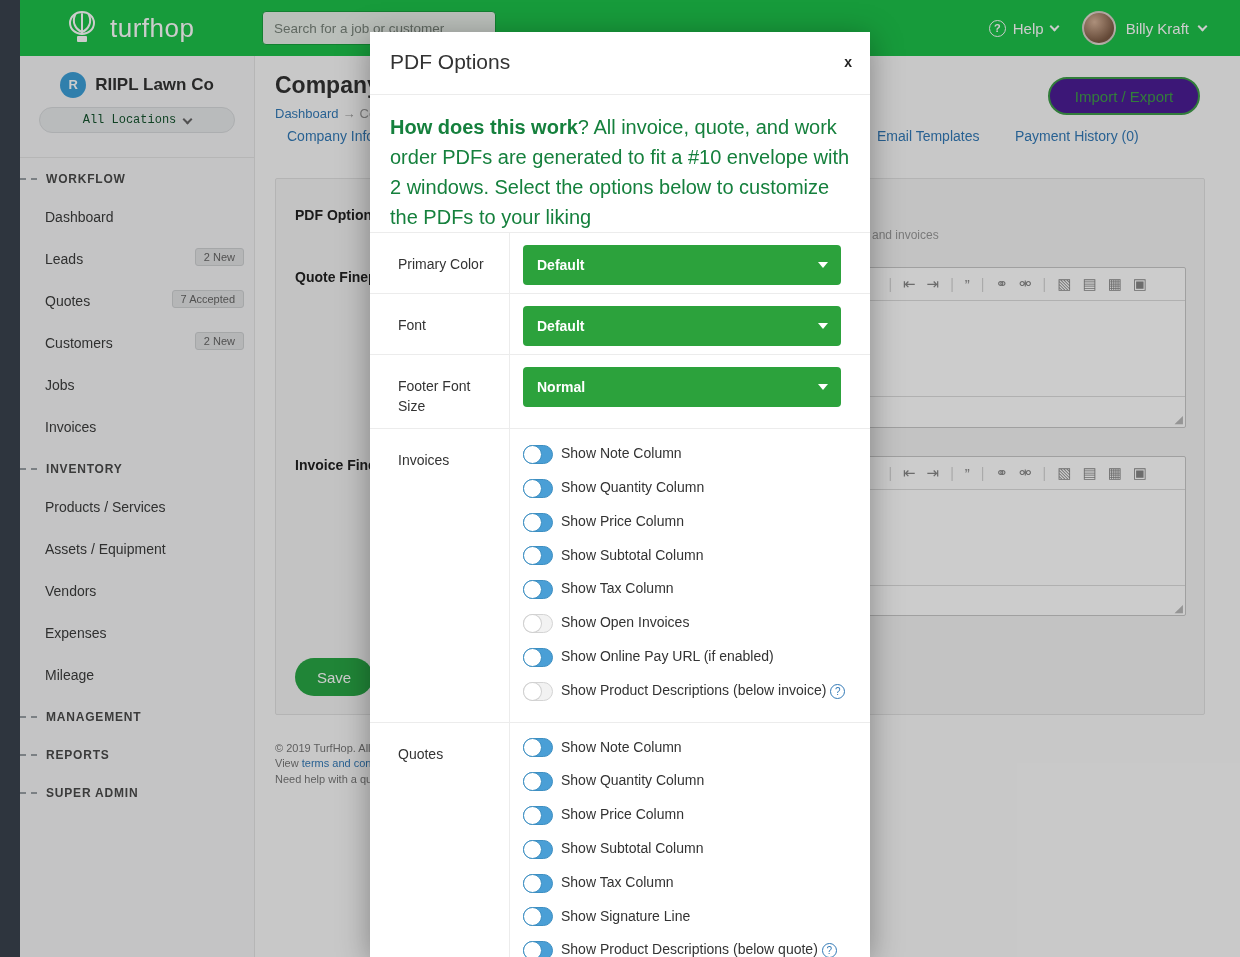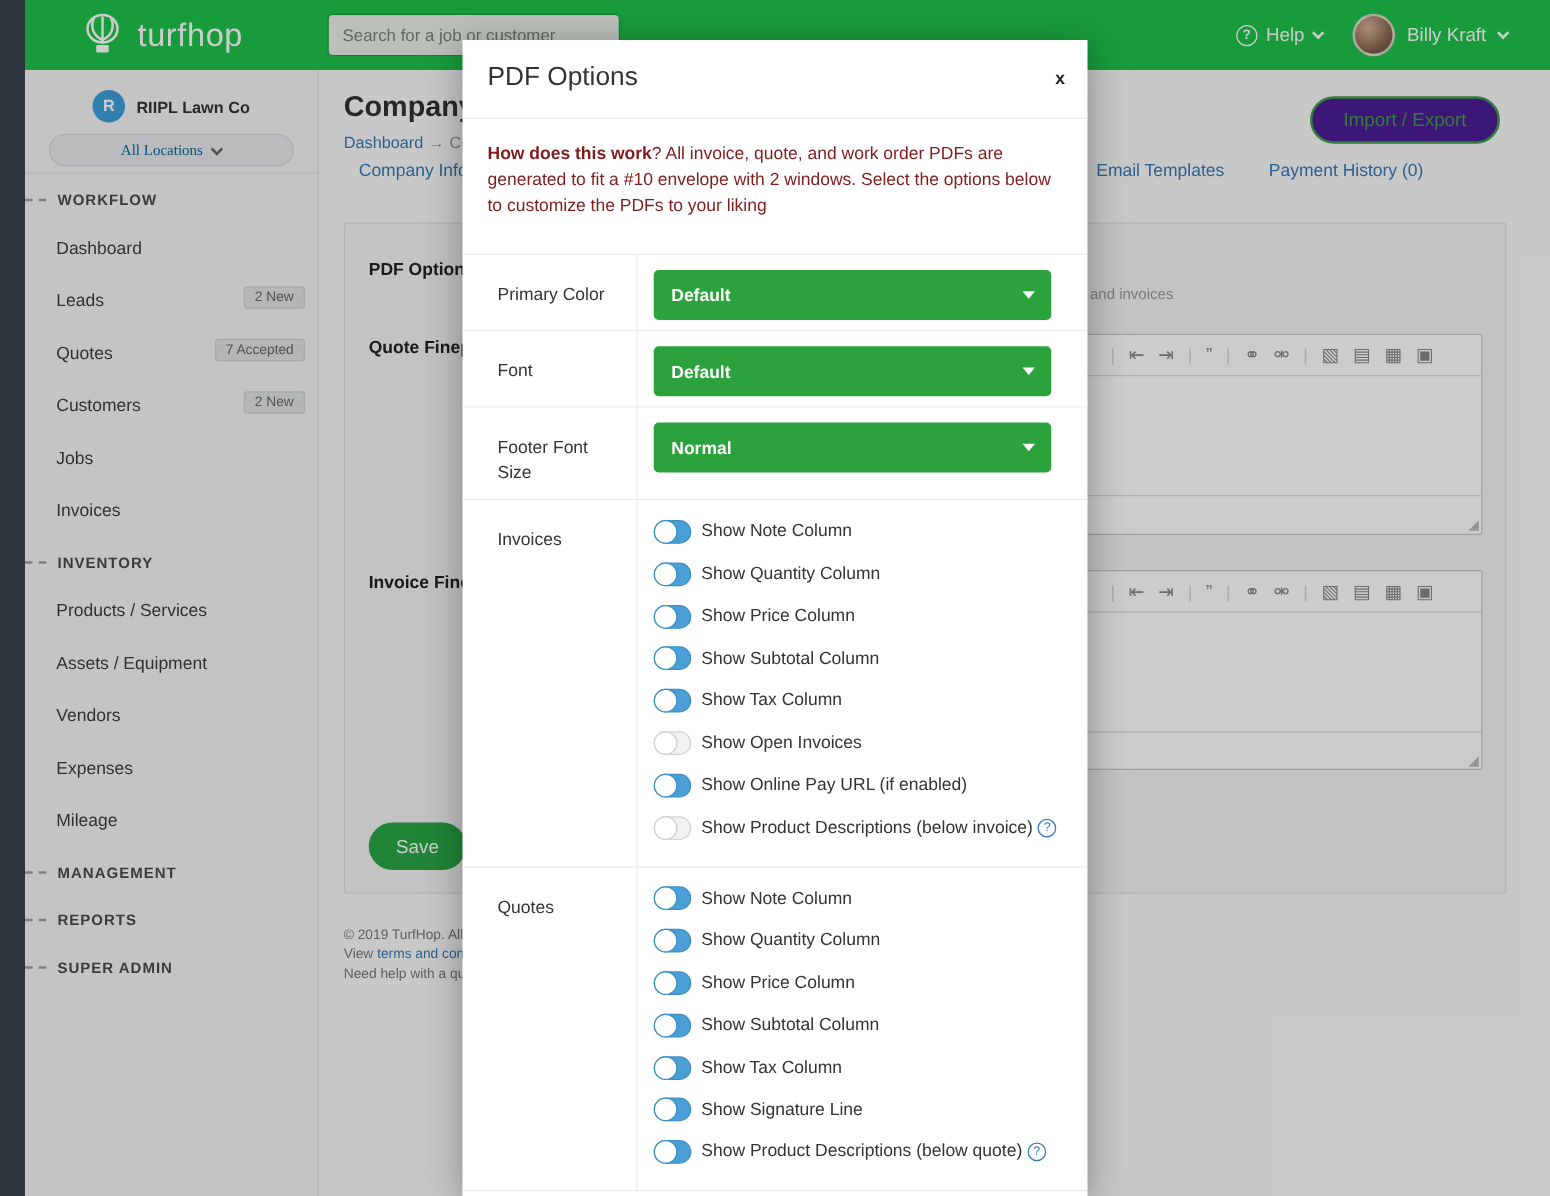--- a/index.html
+++ b/index.html
@@ -17,23 +17,23 @@
   .qcircle{display:inline-block;width:17px;height:17px;border:1.5px solid #fff;border-radius:50%;font-size:11px;line-height:14px;text-align:center;font-weight:bold;}
   .user{display:flex;align-items:center;gap:10px;font-size:15px;cursor:pointer;}
   .avatar{width:34px;height:34px;border-radius:50%;border:2px solid rgba(255,255,255,.7);background:radial-gradient(circle at 35% 30%,#d8b49a,#7d5b45 70%);}
   .chev{width:7px;height:7px;border-right:2px solid #fff;border-bottom:2px solid #fff;transform:rotate(45deg);margin-top:-3px;}
   .chev.dark{border-color:#666;margin-top:-2px;}
 
   
   .sidebar{position:absolute;left:20px;top:56px;width:235px;height:901px;background:#f5f6f7;border-right:1px solid #e4e4e4;}
   .company{display:flex;align-items:center;justify-content:center;gap:9px;padding-top:16px;}
   .cbadge{width:26px;height:26px;border-radius:50%;background:#3d9fd8;color:#fff;font-size:13px;font-weight:bold;text-align:center;line-height:26px;}
-  .cname{font-size:13px;font-weight:bold;color:#333;}
-  .loc{display:flex;align-items:center;justify-content:center;gap:8px;margin:9px auto 0;width:196px;height:26px;border-radius:13px;background:#e8eaec;border:1px solid #d8dadc;color:#0369a1;font-size:12px;cursor:pointer;font-family:Liberation Serif, serif;}
-  #sidenav{margin-top:5px;border-top:1px solid #e4e4e4;}
+  .cname{font-size:17px;font-weight:bold;color:#333;}
+  .loc{display:flex;align-items:center;justify-content:center;gap:8px;margin:9px auto 0;width:196px;height:26px;border-radius:13px;background:#e8eaec;border:1px solid #d8dadc;color:#14532d;font-size:12px;cursor:pointer;font-family:Liberation Mono, monospace;}
+  #sidenav{margin-top:24px;border-top:1px solid #e4e4e4;}
   .nsec{display:flex;align-items:center;gap:9px;padding:14px 0 10px 0;font-size:12px;font-weight:bold;color:#4a4a4a;letter-spacing:.8px;}
   .ndash{width:17px;border-top:2px dashed #9aa0a6;}
   .nitem{position:relative;padding:13px 12px 13px 25px;font-size:14px;color:#3c3c3c;cursor:pointer;}
   .nbadge{position:absolute;right:10px;top:10px;background:#e3e4e5;border:1px solid #cfd1d3;border-radius:3px;color:#666;font-size:11px;padding:2px 8px;}
 
   
   .content{position:absolute;left:255px;top:56px;width:985px;height:901px;background:#fbfbfb;}
   .page-title{position:absolute;left:20px;top:16px;margin:0;font-size:23px;color:#333;}
   .impexp{position:absolute;right:40px;top:21px;width:152px;height:38px;border-radius:19px;border:2px solid #3f9d4a;background:#4c1d95;color:#3f9d4a;font-size:15px;cursor:pointer;font-family:inherit;}
   .crumbs{position:absolute;left:20px;top:50px;font-size:13px;color:#999;}
@@ -56,21 +56,21 @@
   .save{position:absolute;left:19px;top:479px;width:78px;height:38px;border-radius:19px;border:none;background:#28a745;color:#fff;font-size:15px;cursor:pointer;font-family:inherit;}
   .footer{position:absolute;left:20px;top:685px;font-size:11px;color:#777;line-height:1.4;}
   .footer a{color:#337ab7;text-decoration:none;cursor:pointer;}
 
   
   .overlay{position:absolute;inset:0;background:rgba(0,0,0,0.2);z-index:50;}
   .modal{position:absolute;left:370px;top:32px;width:500px;height:925px;background:#fff;z-index:100;box-shadow:0 6px 30px rgba(0,0,0,.35);overflow:hidden;}
   .mhead{position:relative;height:63px;border-bottom:1px solid #ececec;}
   .mtitle{position:absolute;left:20px;top:18px;font-size:21px;color:#333;}
   .mclose{position:absolute;right:18px;top:22px;font-size:14px;font-weight:bold;color:#222;cursor:pointer;}
-  .mintro{padding:17px 20px 28px;border-bottom:1px solid #ececec;font-size:14px;color:#7f1d1d;line-height:1.5;}
+  .mintro{padding:17px 20px 0;border-bottom:1px solid #ececec;font-size:20px;color:#15803d;line-height:1.5;}
   .mrow{display:flex;border-bottom:1px solid #ececec;}
   .mlabel{width:140px;flex-shrink:0;padding:22px 8px 12px 28px;font-size:14px;color:#333;border-right:1px solid #ececec;line-height:1.4;}
   .mcontrol{flex:1;padding:12px 14px 8px 13px;}
   .mcontrol.toggles{padding-top:14px;}
   .gselect{position:relative;width:318px;height:40px;background:#2ca23c;border-radius:4px;color:#fff;font-size:14px;font-weight:bold;display:flex;align-items:center;padding-left:14px;cursor:pointer;}
   .gcaret{position:absolute;right:13px;top:17px;width:0;height:0;border-left:5px solid transparent;border-right:5px solid transparent;border-top:6px solid #fff;}
   .tline{margin-bottom:13px;font-size:14px;color:#333;line-height:20px;}
   .tog{display:inline-block;position:relative;width:30px;height:19px;border-radius:10px;vertical-align:middle;margin-right:8px;cursor:pointer;}
   .tog.on{background:#4a9fd6;border:1px solid #3d8fc2;}
   .tog.off{background:#f2f2f2;border:1px solid #d4d4d4;}

